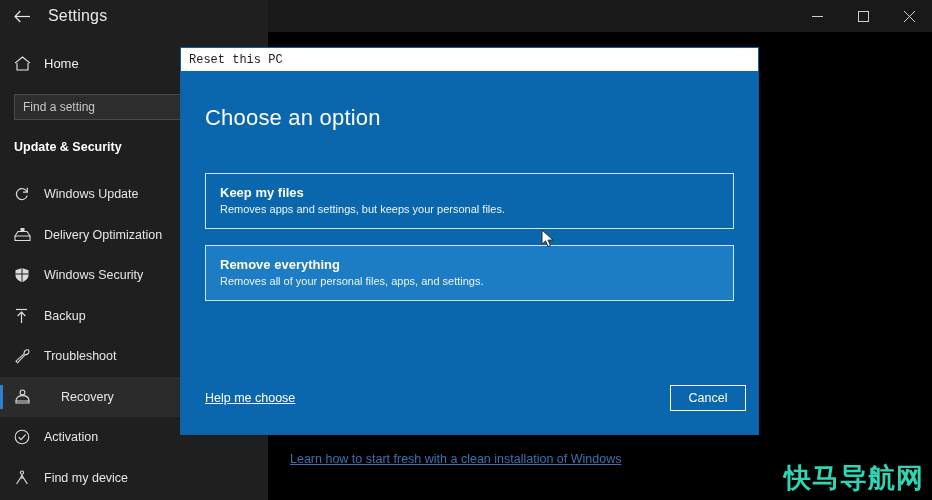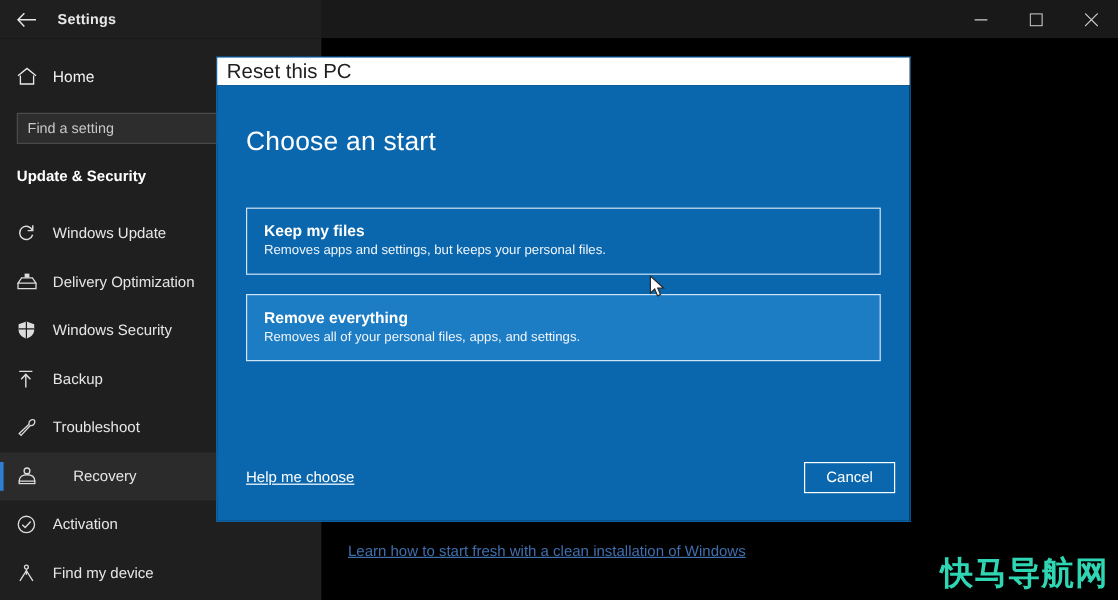--- a/index.html
+++ b/index.html
@@ -26,23 +26,22 @@
     width: 268px; height: 32px;
     background: #1f1f1f;
     display: flex; align-items: center;
   }
   .back-arrow {
     width: 44px; height: 32px;
     display: flex; align-items: center; justify-content: center;
     color: #e8e8e8; font-size: 14px; line-height: 1;
   }
   .win-title {
-    color: #e8e8e8; font-size: 12px; letter-spacing: .2px;
+    color: #e8e8e8; font-size: 16px; letter-spacing: .2px;
     margin-left: 4px;
-    font-weight: bold;
   }
   .win-controls {
     position: absolute; right: 0; top: 0;
     height: 32px; display: flex;
   }
   .wc {
     width: 46px; height: 32px;
     display: flex; align-items: center; justify-content: center;
     color: #d0d0d0; font-size: 11px;
   }
@@ -126,21 +125,21 @@
   .dialog {
     position: absolute; left: 181px; top: 48px;
     width: 577px; height: 386px;
     box-shadow: 0 0 0 1px #0a5fa5;
   }
   .dlg-titlebar {
     height: 23px; background: #ffffff;
     display: flex; align-items: center;
     padding-left: 8px;
   }
-  .dlg-title { color: #202020; font-size: 17px; }
+  .dlg-title { color: #202020; font-size: 12px; font-family: Liberation Mono, monospace; }
   .dlg-body {
     height: 363px;
     background: #0a67ad;
     position: relative;
     padding: 0 24px;
   }
   .dlg-heading {
     color: #ffffff; font-size: 22px; font-weight: normal;
     padding-top: 34px; padding-left: 0;
     letter-spacing: .2px;
@@ -324,21 +323,21 @@
   <div class="content">
     <a class="learn-link" href="#">Learn how to start fresh with a clean installation of Windows</a>
     <div class="watermark">快马导航网</div>
   </div>
 
   <div class="dialog">
     <div class="dlg-titlebar">
       <span class="dlg-title">Reset this PC</span>
     </div>
     <div class="dlg-body">
-      <div class="dlg-heading">Choose an start</div>
+      <div class="dlg-heading">Choose an option</div>
 
       <div class="opt-card first">
         <div class="opt-title">Keep my files</div>
         <div class="opt-desc">Removes apps and settings, but keeps your personal files.</div>
       </div>
 
       <div class="opt-card second">
         <div class="opt-title">Remove everything</div>
         <div class="opt-desc">Removes all of your personal files, apps, and settings.</div>
       </div>

